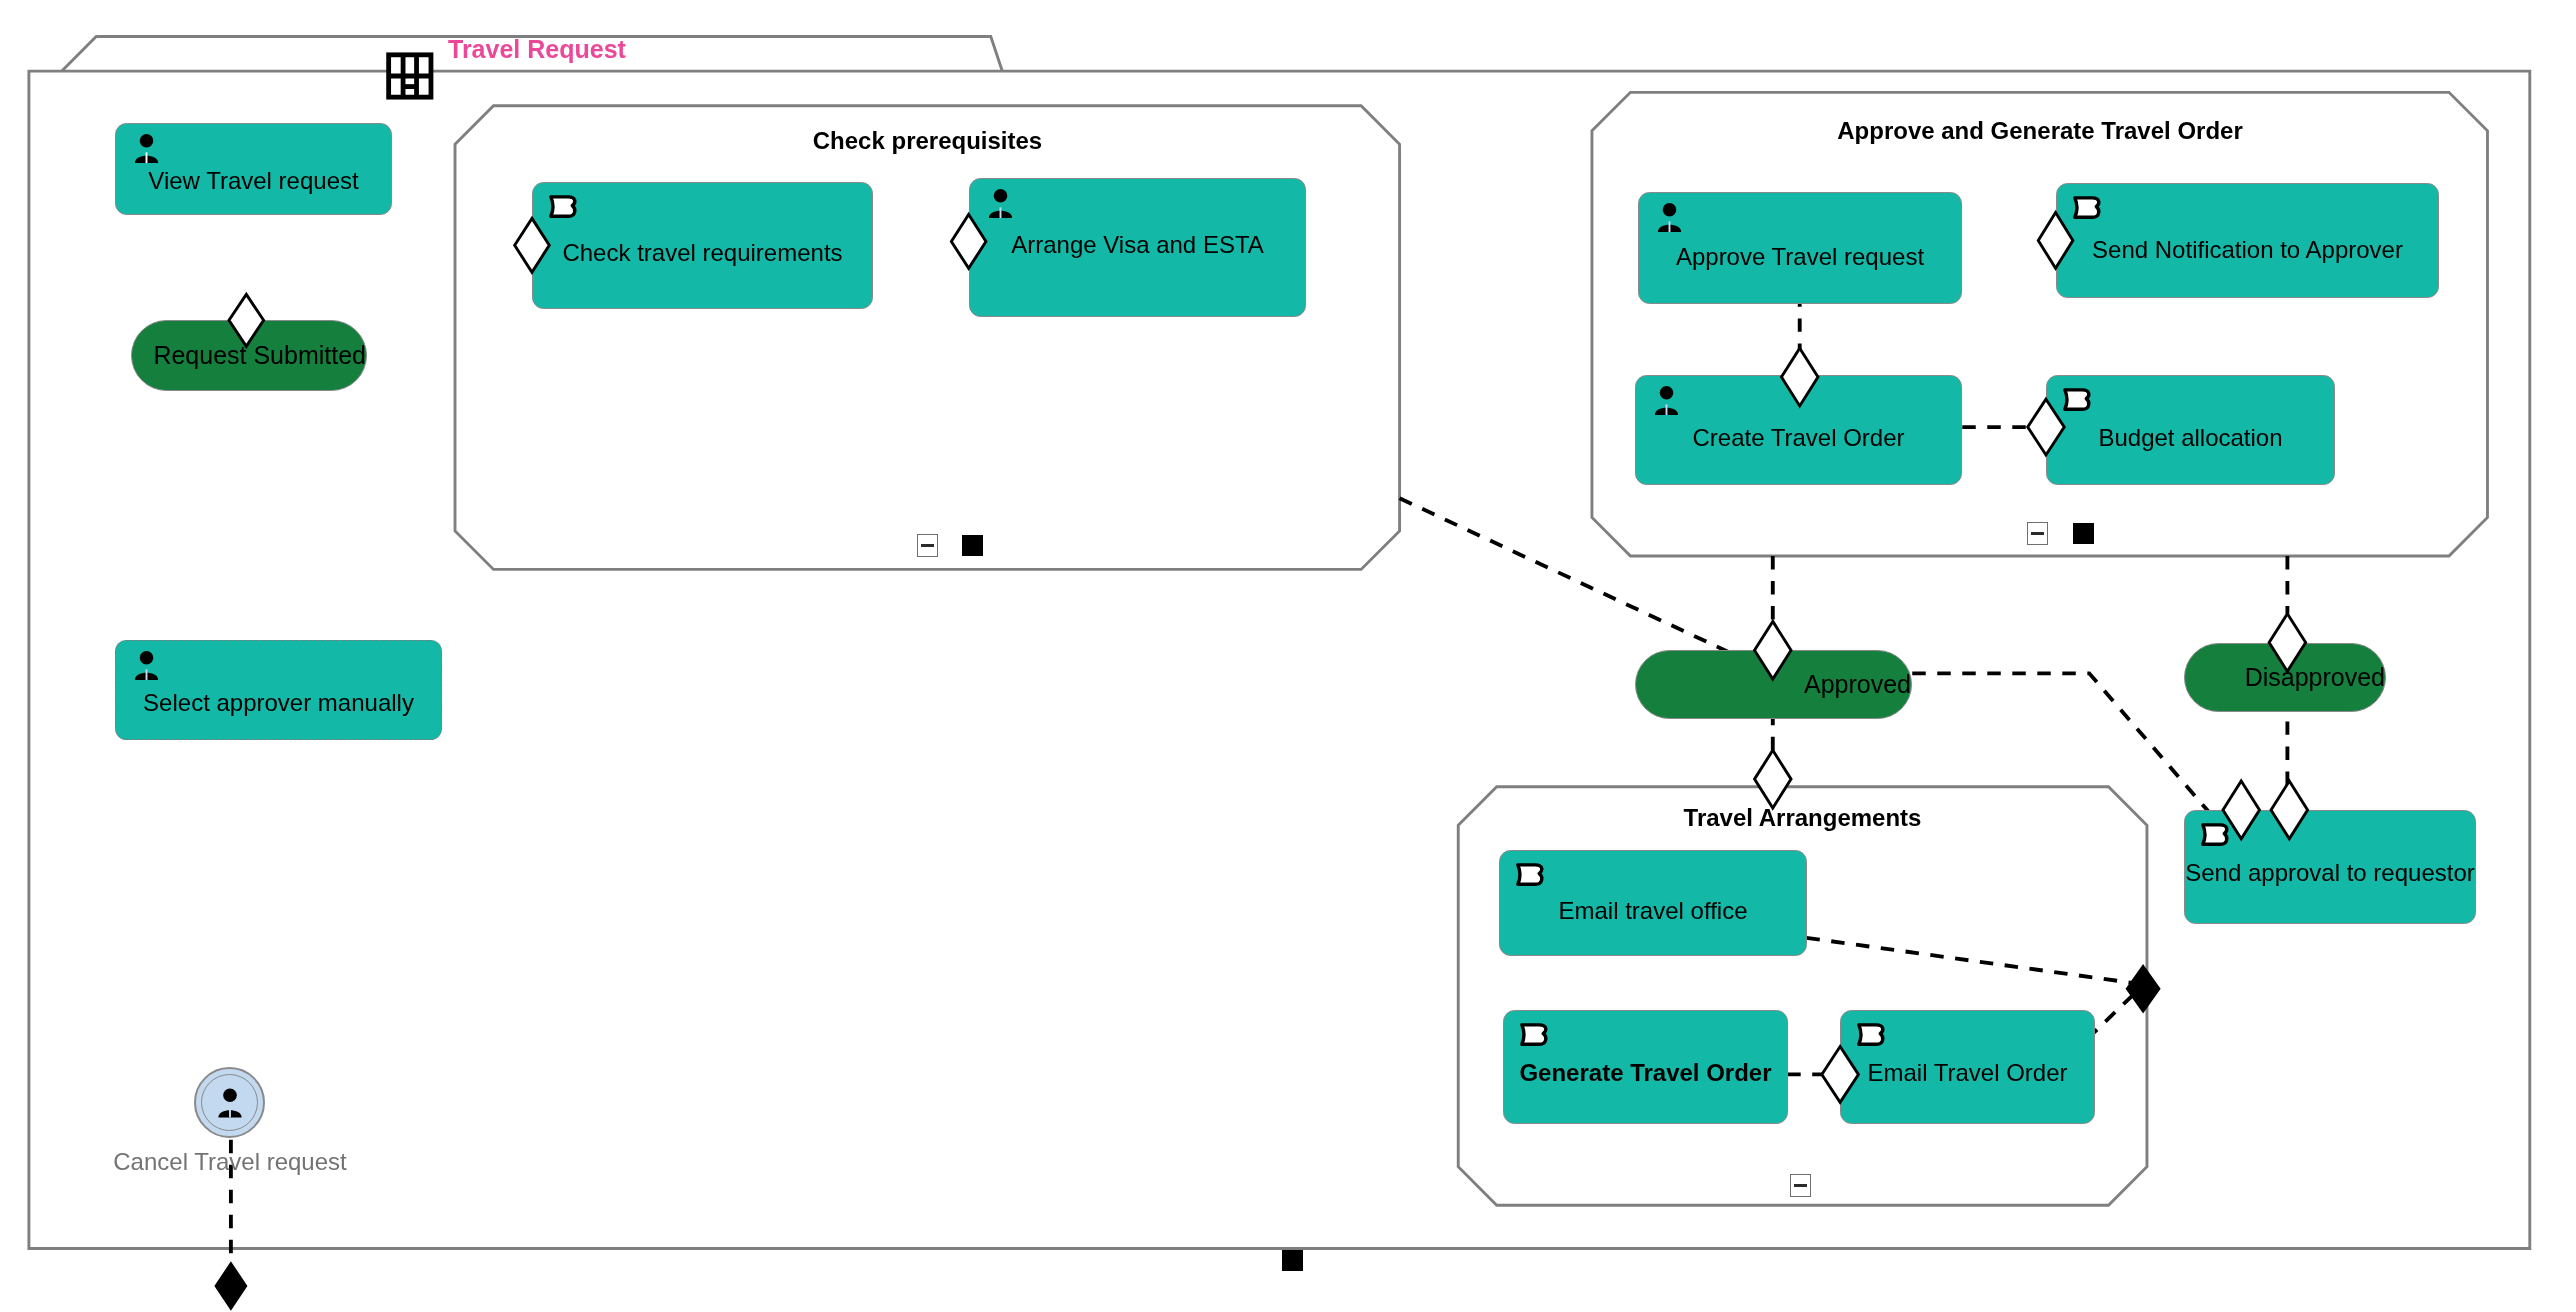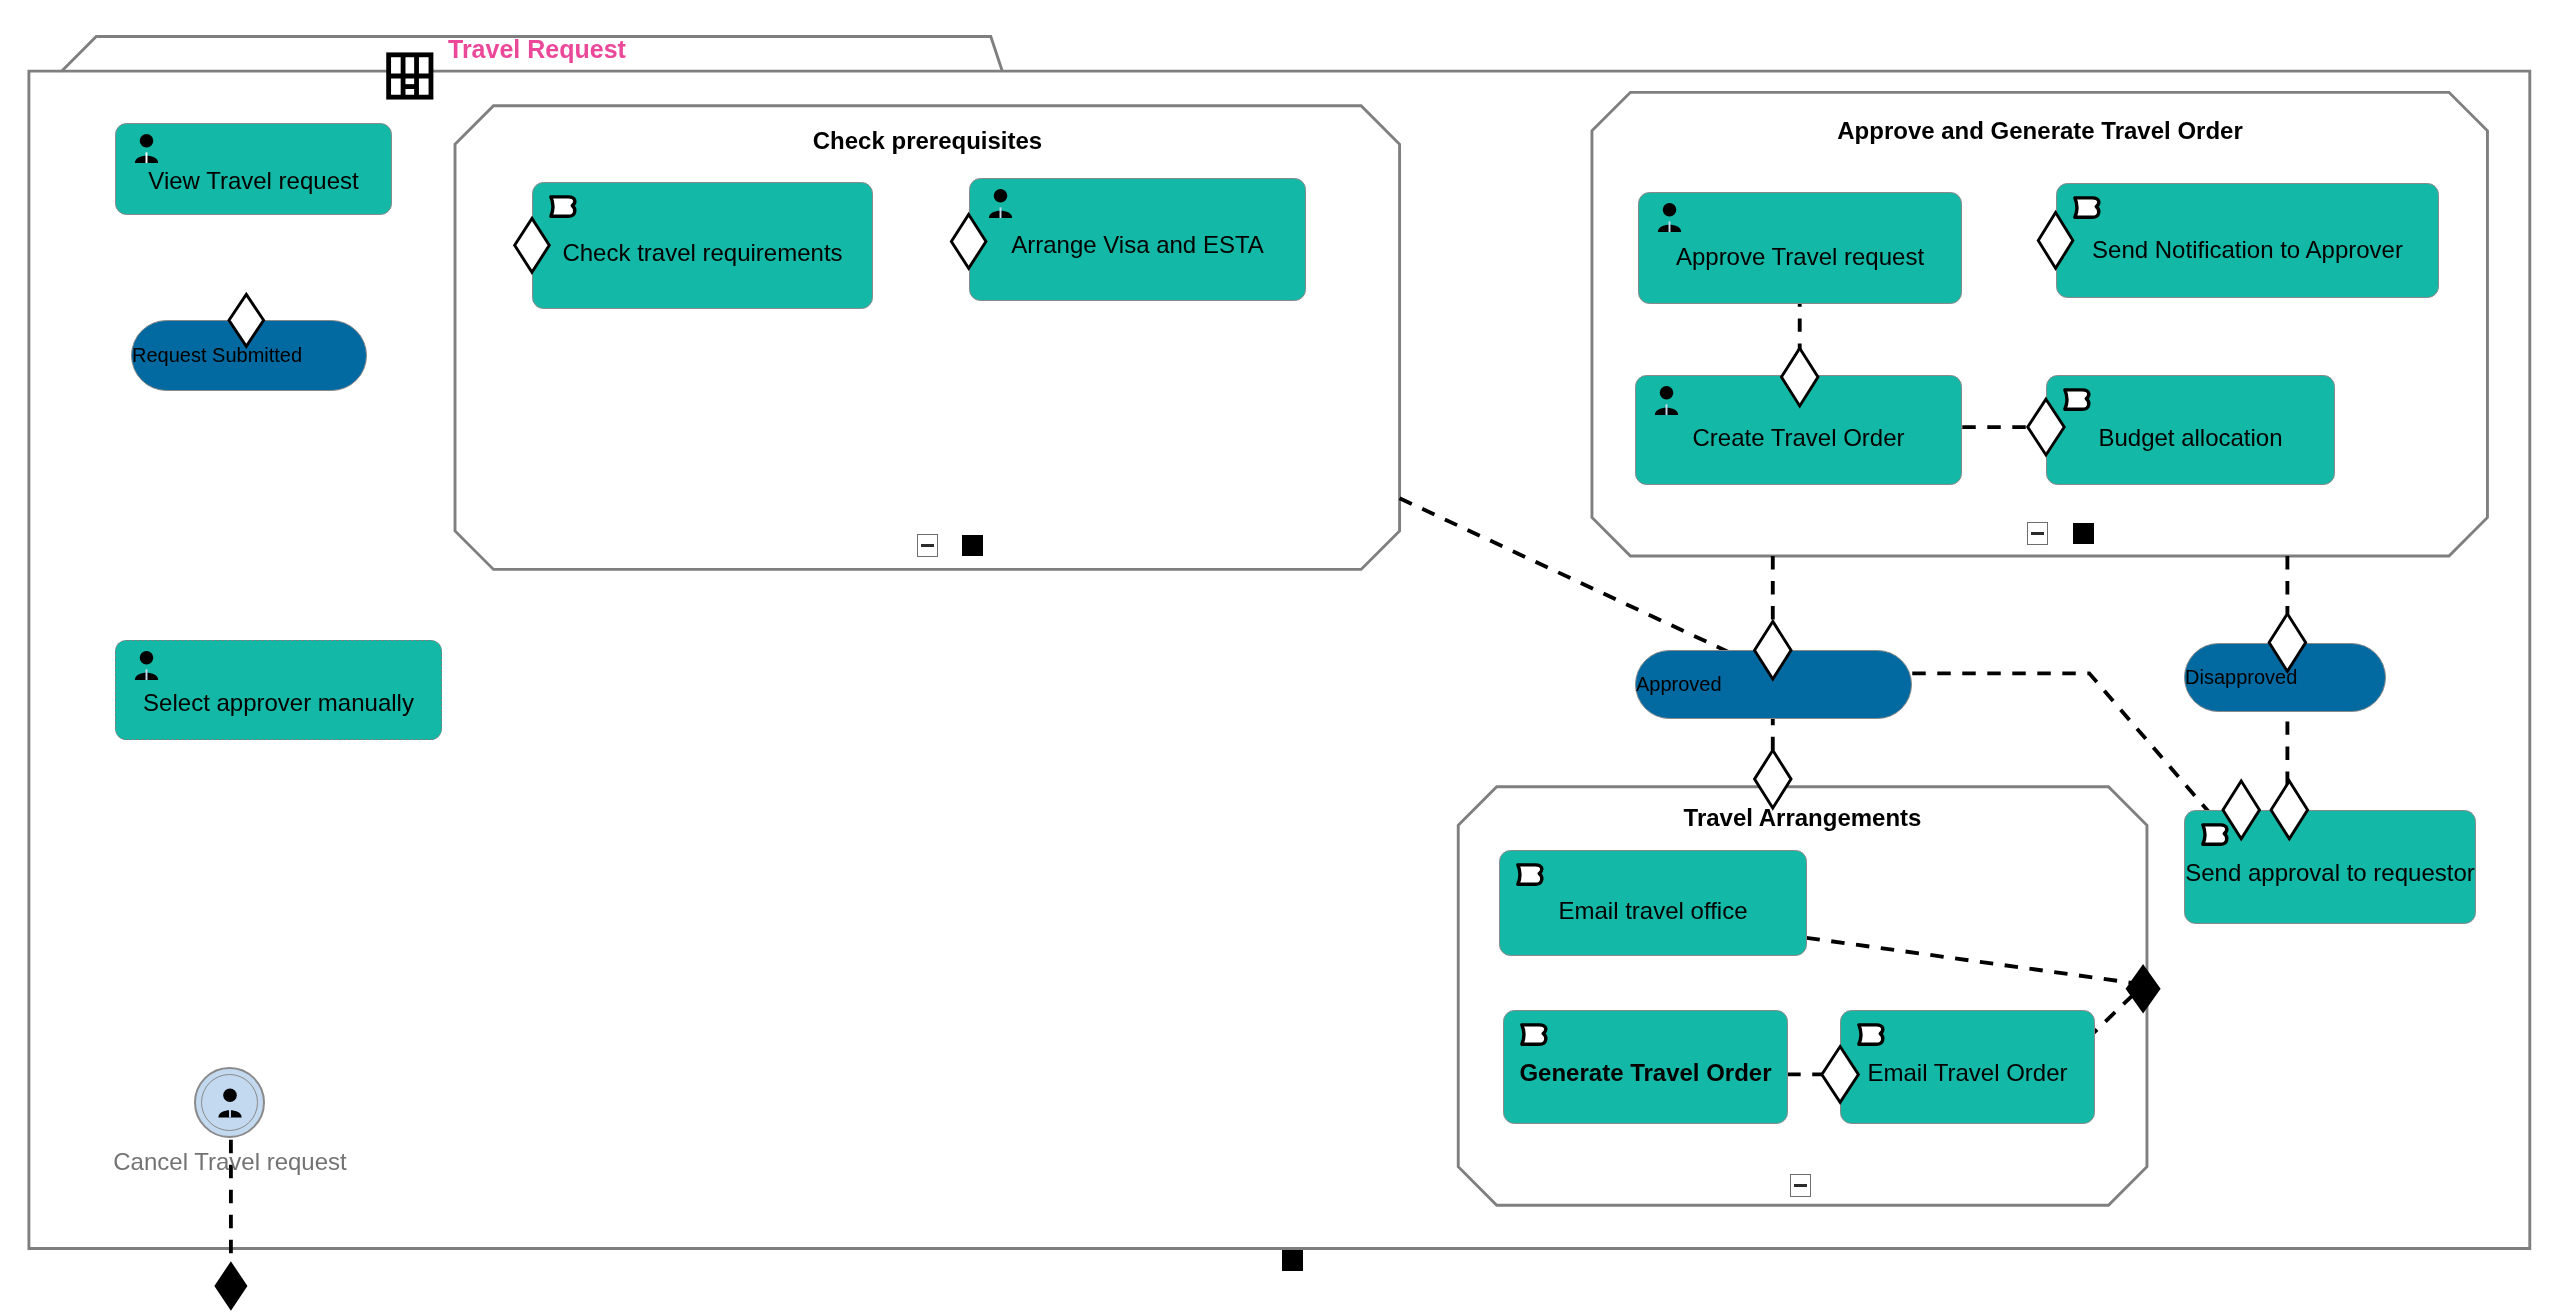--- a/index.html
+++ b/index.html
@@ -25,26 +25,26 @@
     color:#000;
     font-size:24px;
     line-height:28px;
     font-family:"Liberation Sans",sans-serif;
     white-space:nowrap;
   }
   .task .glyph{position:absolute;left:13.5px;top:7.7px;width:33px;height:33px;}
 
   
   .pill{
-    background:#0369a1;
+    background:#15803d;
     border:1.9px solid #8a8a8a;
     border-radius:9618px;
     box-sizing:border-box;
-    display:flex;align-items:center;justify-content:flex-start;
-    color:#000;font-size:20px;
+    display:flex;align-items:center;justify-content:flex-end;
+    color:#000;font-size:25px;
     font-family:"Liberation Sans",sans-serif;
     white-space:nowrap;
   }
 
   
   .group{position:absolute;z-index:0;}
 
   
   #frame{position:absolute;z-index:0;left:0;top:0;}
   #frame-title{
@@ -222,21 +222,21 @@
   </div>
   <div class="circlelabel" style="left:57px;top:1148px;width:346px;">Cancel Travel request</div>
 
   <div class="node task" style="left:532px;top:182px;width:341px;height:127px;">
     <svg class="glyph" viewBox="0 0 34 34">
       <path d="M 4 6 L 22 6 C 30 6 30 12 26 15 C 30 18 30 26 22 26 L 4 26 C 7 19 7 13 4 6 Z" fill="#fff" stroke="#000" stroke-width="3.5" stroke-linejoin="round"></path>
     </svg>
     <div class="label" style="top:56px;">Check travel requirements</div>
   </div>
 
-  <div class="node task" style="left:969px;top:178px;width:337px;height:123px;">
+  <div class="node task" style="left:969px;top:178px;width:337px;height:139px;">
     <svg class="glyph" viewBox="0 0 34 34">
       <circle cx="17" cy="9" r="7" fill="#000"></circle>
       <path d="M 5 32 C 5 22 29 22 29 32 Z" fill="#000"></path>
       <path d="M 17 21 L 17 32" stroke="#c3d9f0" stroke-width="2"></path>
     </svg>
     <div class="label" style="top:52px;">Arrange Visa and ESTA</div>
   </div>
 
   <div class="node task" style="left:1638px;top:192px;width:324px;height:112px;">
     <svg class="glyph" viewBox="0 0 34 34">

